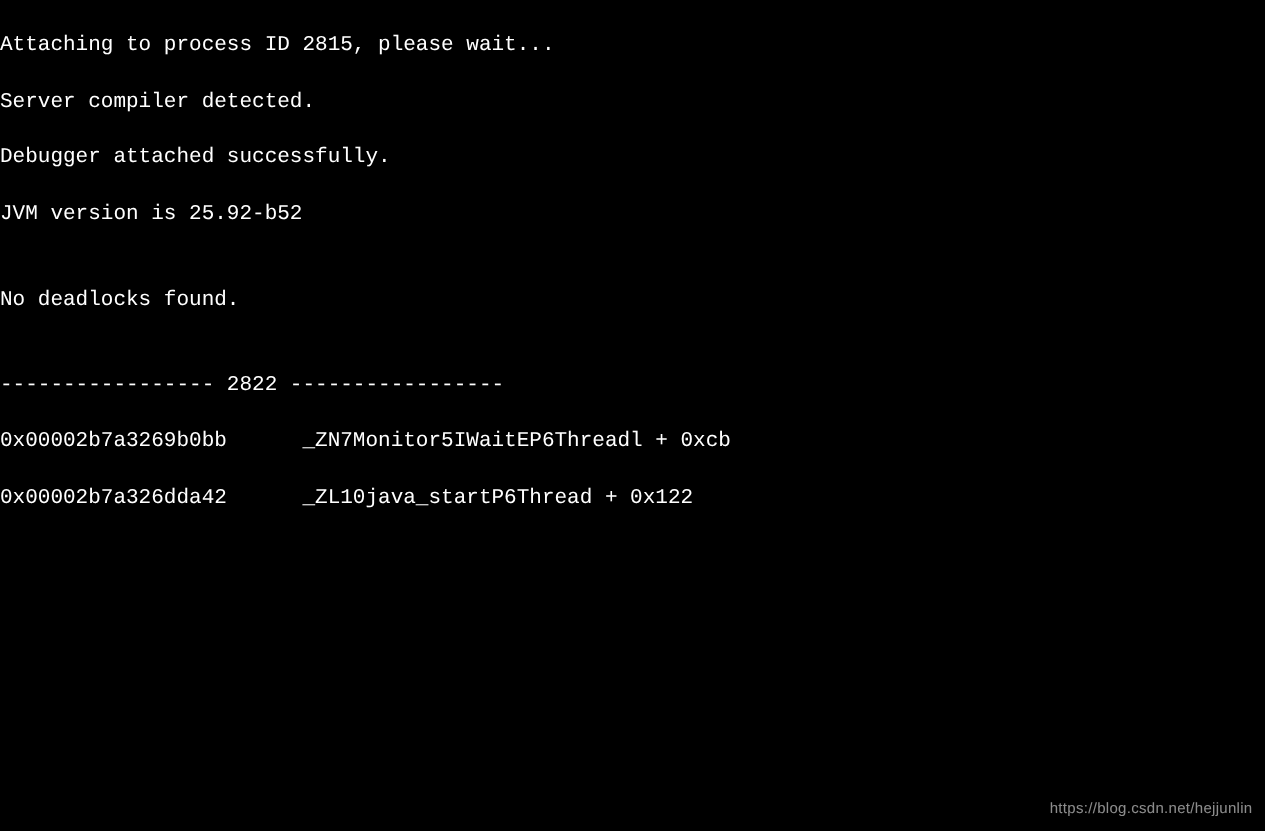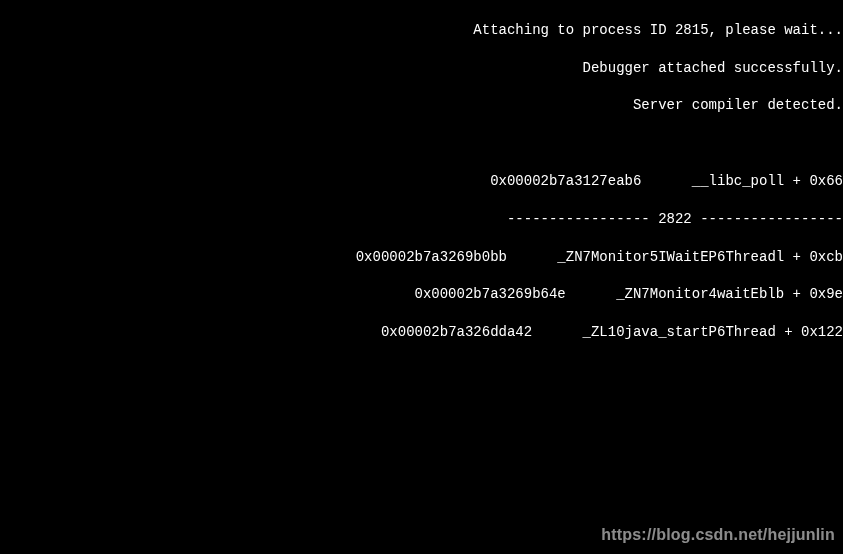--- a/index.html
+++ b/index.html
@@ -17,46 +17,44 @@
       height: 554px;
       overflow: hidden;
       position: relative;
       padding-top: 2px;
     }
     .terminal {
       white-space: pre;
     }
     .line {
       display: block;
-      text-align: right;
     }
     .watermark {
       position: absolute;
       bottom: 8px;
       right: 8px;
       color: rgba(255,255,255,0.55);
       font-family: Arial, sans-serif;
-      font-size: 16px;
+      font-size: 10px;
       letter-spacing: 0.2px;
-      font-weight: bold;
     }
   </style>
 </head>
 <body>
 
 <div class="terminal">
 <span class="line">Attaching to process ID 2815, please wait...</span>
+<span class="line">Server compiler detected.</span>
 <span class="line">Debugger attached successfully.</span>
-<span class="line">Server compiler detected.</span>
+<span class="line">JVM version is 25.92-b52</span>
 <span class="line"></span>
+<span class="line">No deadlocks found.</span>
 <span class="line"></span>
-<span class="line">0x00002b7a3127eab6      __libc_poll + 0x66</span>
 <span class="line">----------------- 2822 -----------------</span>
 <span class="line">0x00002b7a3269b0bb      _ZN7Monitor5IWaitEP6Threadl + 0xcb</span>
-<span class="line">0x00002b7a3269b64e      _ZN7Monitor4waitEblb + 0x9e</span>
 <span class="line">0x00002b7a326dda42      _ZL10java_startP6Thread + 0x122</span>
 
 
 
 
 
 
 
 
 

